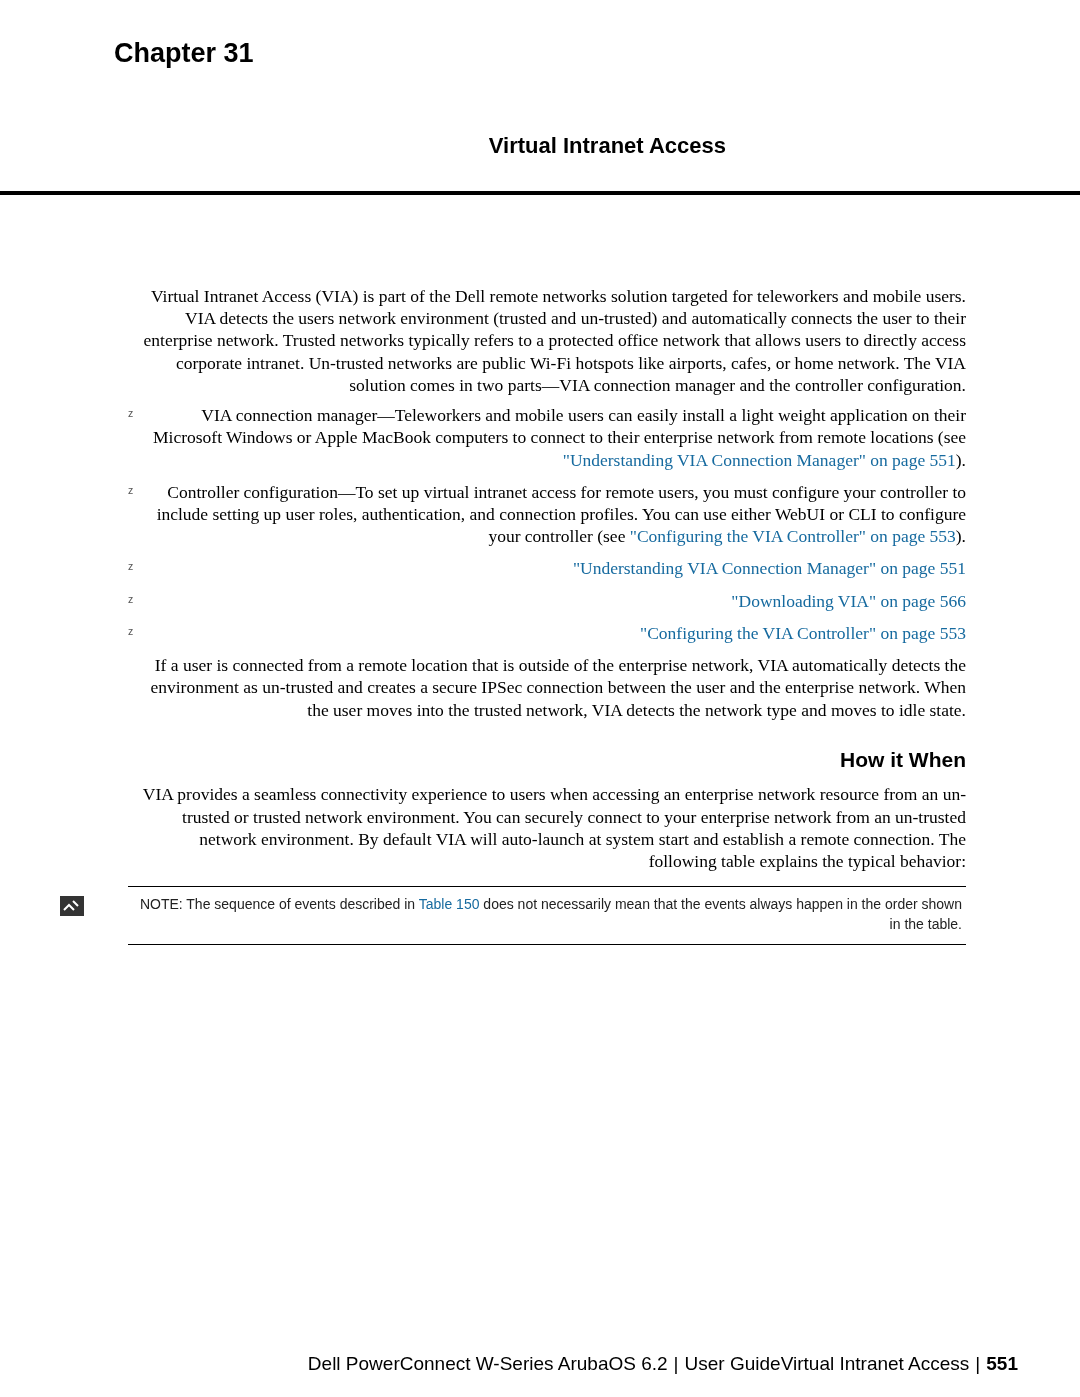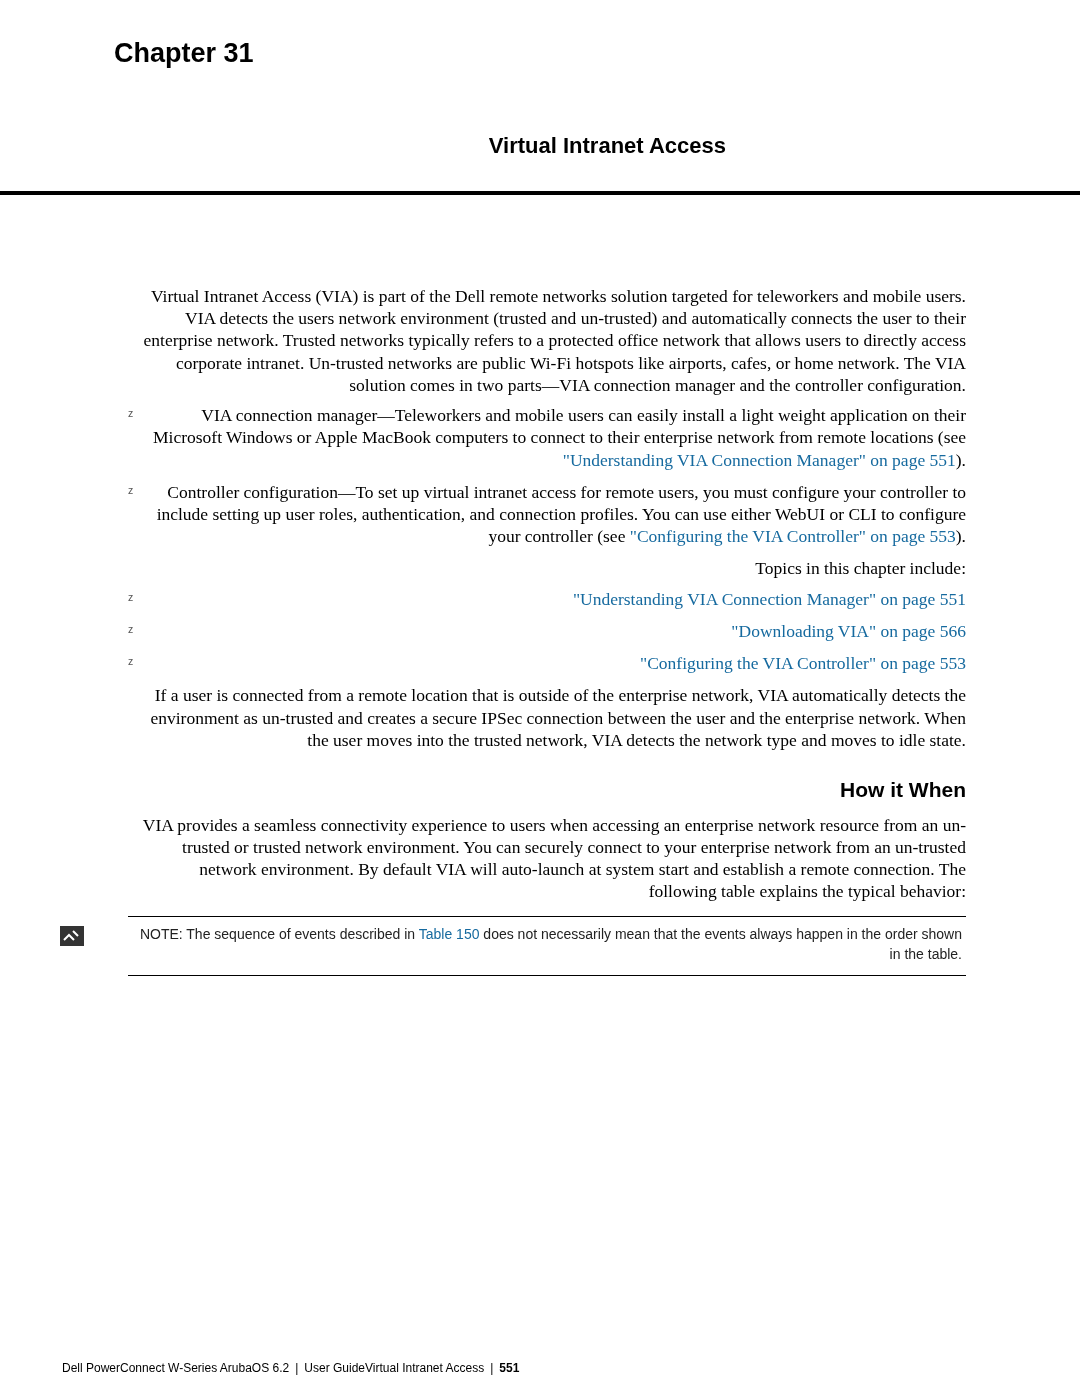--- a/index.html
+++ b/index.html
@@ -104,23 +104,23 @@
       margin-top: 26px;
       margin-bottom: 10px;
     }
     .footer {
       position: absolute;
       bottom: 22px;
       left: 0;
       width: 100%;
       padding: 0 62px;
       font-family: Arial, Helvetica, sans-serif;
-      font-size: 12px;
+      font-size: 19px;
       display: flex;
-      justify-content: flex-start;
+      justify-content: flex-end;
     }
     .footer .sep { margin: 0 6px; }
   </style>
 </head>
 <body>
 
 <div class="header-area">
   <div class="chapter-title">Chapter 31</div>
   <div class="chapter-subtitle">Virtual Intranet Access</div>
 </div>
@@ -133,21 +133,20 @@
   <ul class="bullets">
     <li>
       <span>VIA connection manager—Teleworkers and mobile users can easily install a light weight application on their Microsoft Windows or Apple MacBook computers to connect to their enterprise network from remote locations (see </span><a href="#" class="link">"Understanding VIA Connection Manager" on page 551</a><span>).</span>
     </li>
     <li>
       <span>Controller configuration—To set up virtual intranet access for remote users, you must configure your controller to include setting up user roles, authentication, and connection profiles. You can use either WebUI or CLI to configure your controller (see </span><a href="#" class="link">"Configuring the VIA Controller" on page 553</a><span>).</span>
     </li>
   </ul>
 
 
-  <p>Topics in this chapter include:</p>
 
   <ul class="bullets">
     <li><a href="#" class="link">"Understanding VIA Connection Manager" on page 551</a></li>
     <li><a href="#" class="link">"Downloading VIA" on page 566</a></li>
     <li><a href="#" class="link">"Configuring the VIA Controller" on page 553</a></li>
   </ul>
 
   <p>If a user is connected from a remote location that is outside of the enterprise network, VIA automatically detects the environment as un-trusted and creates a secure IPSec connection between the user and the enterprise network. When the user moves into the trusted network, VIA detects the network type and moves to idle state.</p>
 
   <div class="h2">How it When</div>

